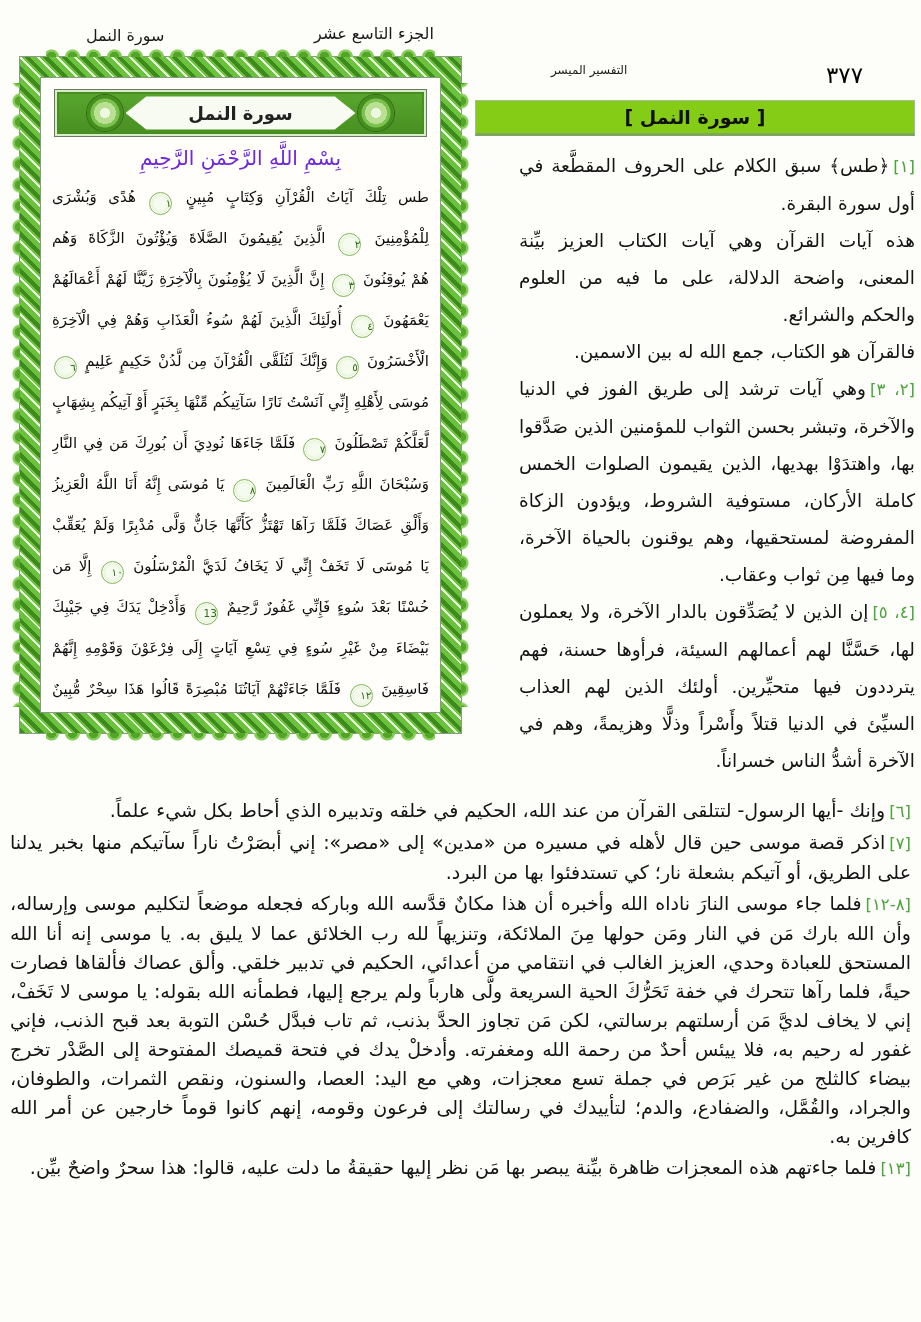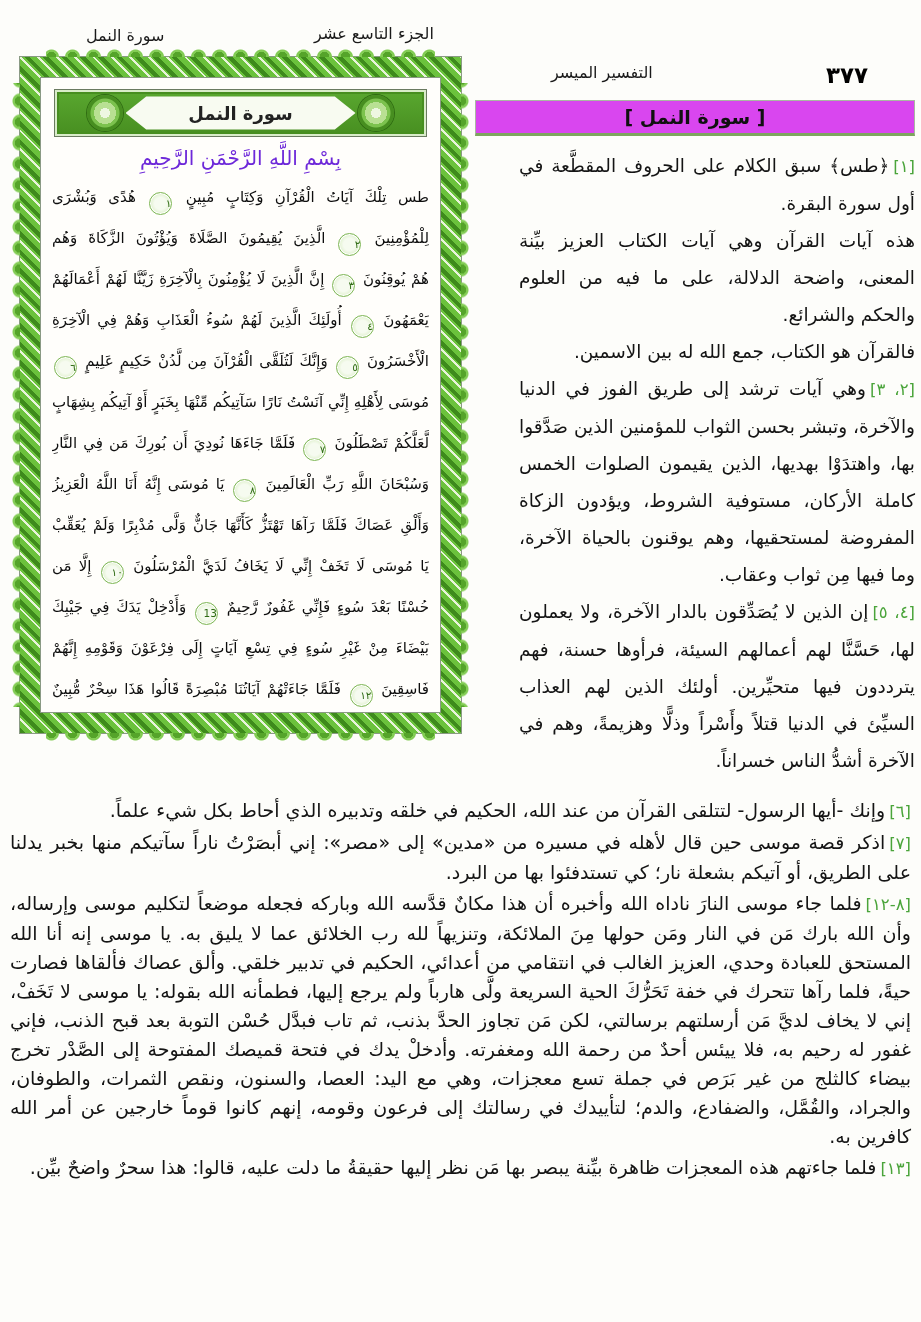--- a/index.html
+++ b/index.html
@@ -5,22 +5,22 @@
   html,body{margin:0;padding:0;}
   body{
     width:921px;height:1322px;position:relative;overflow:hidden;
     background:#fdfdfa;color:#111;
     font-family:"DejaVu Sans", sans-serif;
     direction:rtl;
   }
   
   .hdr-surah{position:absolute;top:26px;left:86px;font-size:16px;color:#1a1a1a;}
   .hdr-juz{position:absolute;top:24px;left:309px;width:130px;text-align:center;font-size:16px;color:#1a1a1a;}
-  .hdr-logo{position:absolute;top:63px;left:551px;font-size:16px;color:#1a1a1a;}
-  .page-num{position:absolute;top:62px;left:826px;font-size:23px;font-weight:bold;color:#000;text-align:center;}
+  .hdr-logo{position:absolute;top:63px;left:551px;font-size:12px;color:#1a1a1a;}
+  .page-num{position:absolute;top:62px;left:826px;font-size:23px;font-weight:normal;color:#000;text-align:center;}
 
   
   .mushaf{position:absolute;left:20px;top:57px;width:441px;height:676px;box-sizing:border-box;
     border:20px solid transparent;
     border-image:repeating-linear-gradient(45deg,#3e8a1c 0 4px,#6bc23c 4px 9px,#e8f4da 9px 11px,#6bc23c 11px 13px) 20;
     box-shadow:0 0 0 1px #8a9a84, inset 0 0 0 1px #8a9a84;
     background:#fffefb;}
   .sc{position:absolute;background-repeat:repeat-x;}
   .sc-t{left:6px;right:6px;top:-32px;height:12px;
     background:radial-gradient(circle at 50% 100%,#55a42a 0 5px,#83cc55 5px 7px,transparent 8px);
@@ -54,21 +54,21 @@
 
   .quran-line{direction:rtl;text-align:justify;text-align-last:justify;
     font-size:15px;line-height:41px;height:41px;overflow:hidden;color:#0e0e0e;}
   .ayah-num{display:inline-block;width:21px;height:21px;line-height:20px;border-radius:50%;
     background:radial-gradient(#f6fbf0 40%,#ddefc9 75%,#cfe8b6);
     border:1px solid #7fb757;box-shadow:inset 0 0 0 1px #fff;
     color:#2f6b15;font-size:10.5px;text-align:center;vertical-align:-5px;margin:0 2px;}
 
   
   .right-col{position:absolute;left:475px;top:100px;width:440px;}
-  .banner{height:32px;background:#d946ef;border:1px solid #a9b8a2;border-bottom:3px solid #7da55e;
+  .banner{height:32px;background:#84cc16;border:1px solid #a9b8a2;border-bottom:3px solid #7da55e;
     display:flex;align-items:center;justify-content:center;
     font-size:19px;font-weight:bold;color:#101010;}
   .col-paras{margin-top:11px;margin-left:44px;}
   .tafsir-p{margin:0;font-size:18.5px;line-height:37px;text-align:justify;color:#141414;}
   .ref{color:#4aa43a;font-size:16.5px;margin-left:4px;}
 
   
   .full-section{position:absolute;left:10px;top:796px;width:901px;}
   .full-p{margin:0 0 2px 0;font-size:19px;line-height:29px;text-align:justify;color:#141414;}
 </style>

